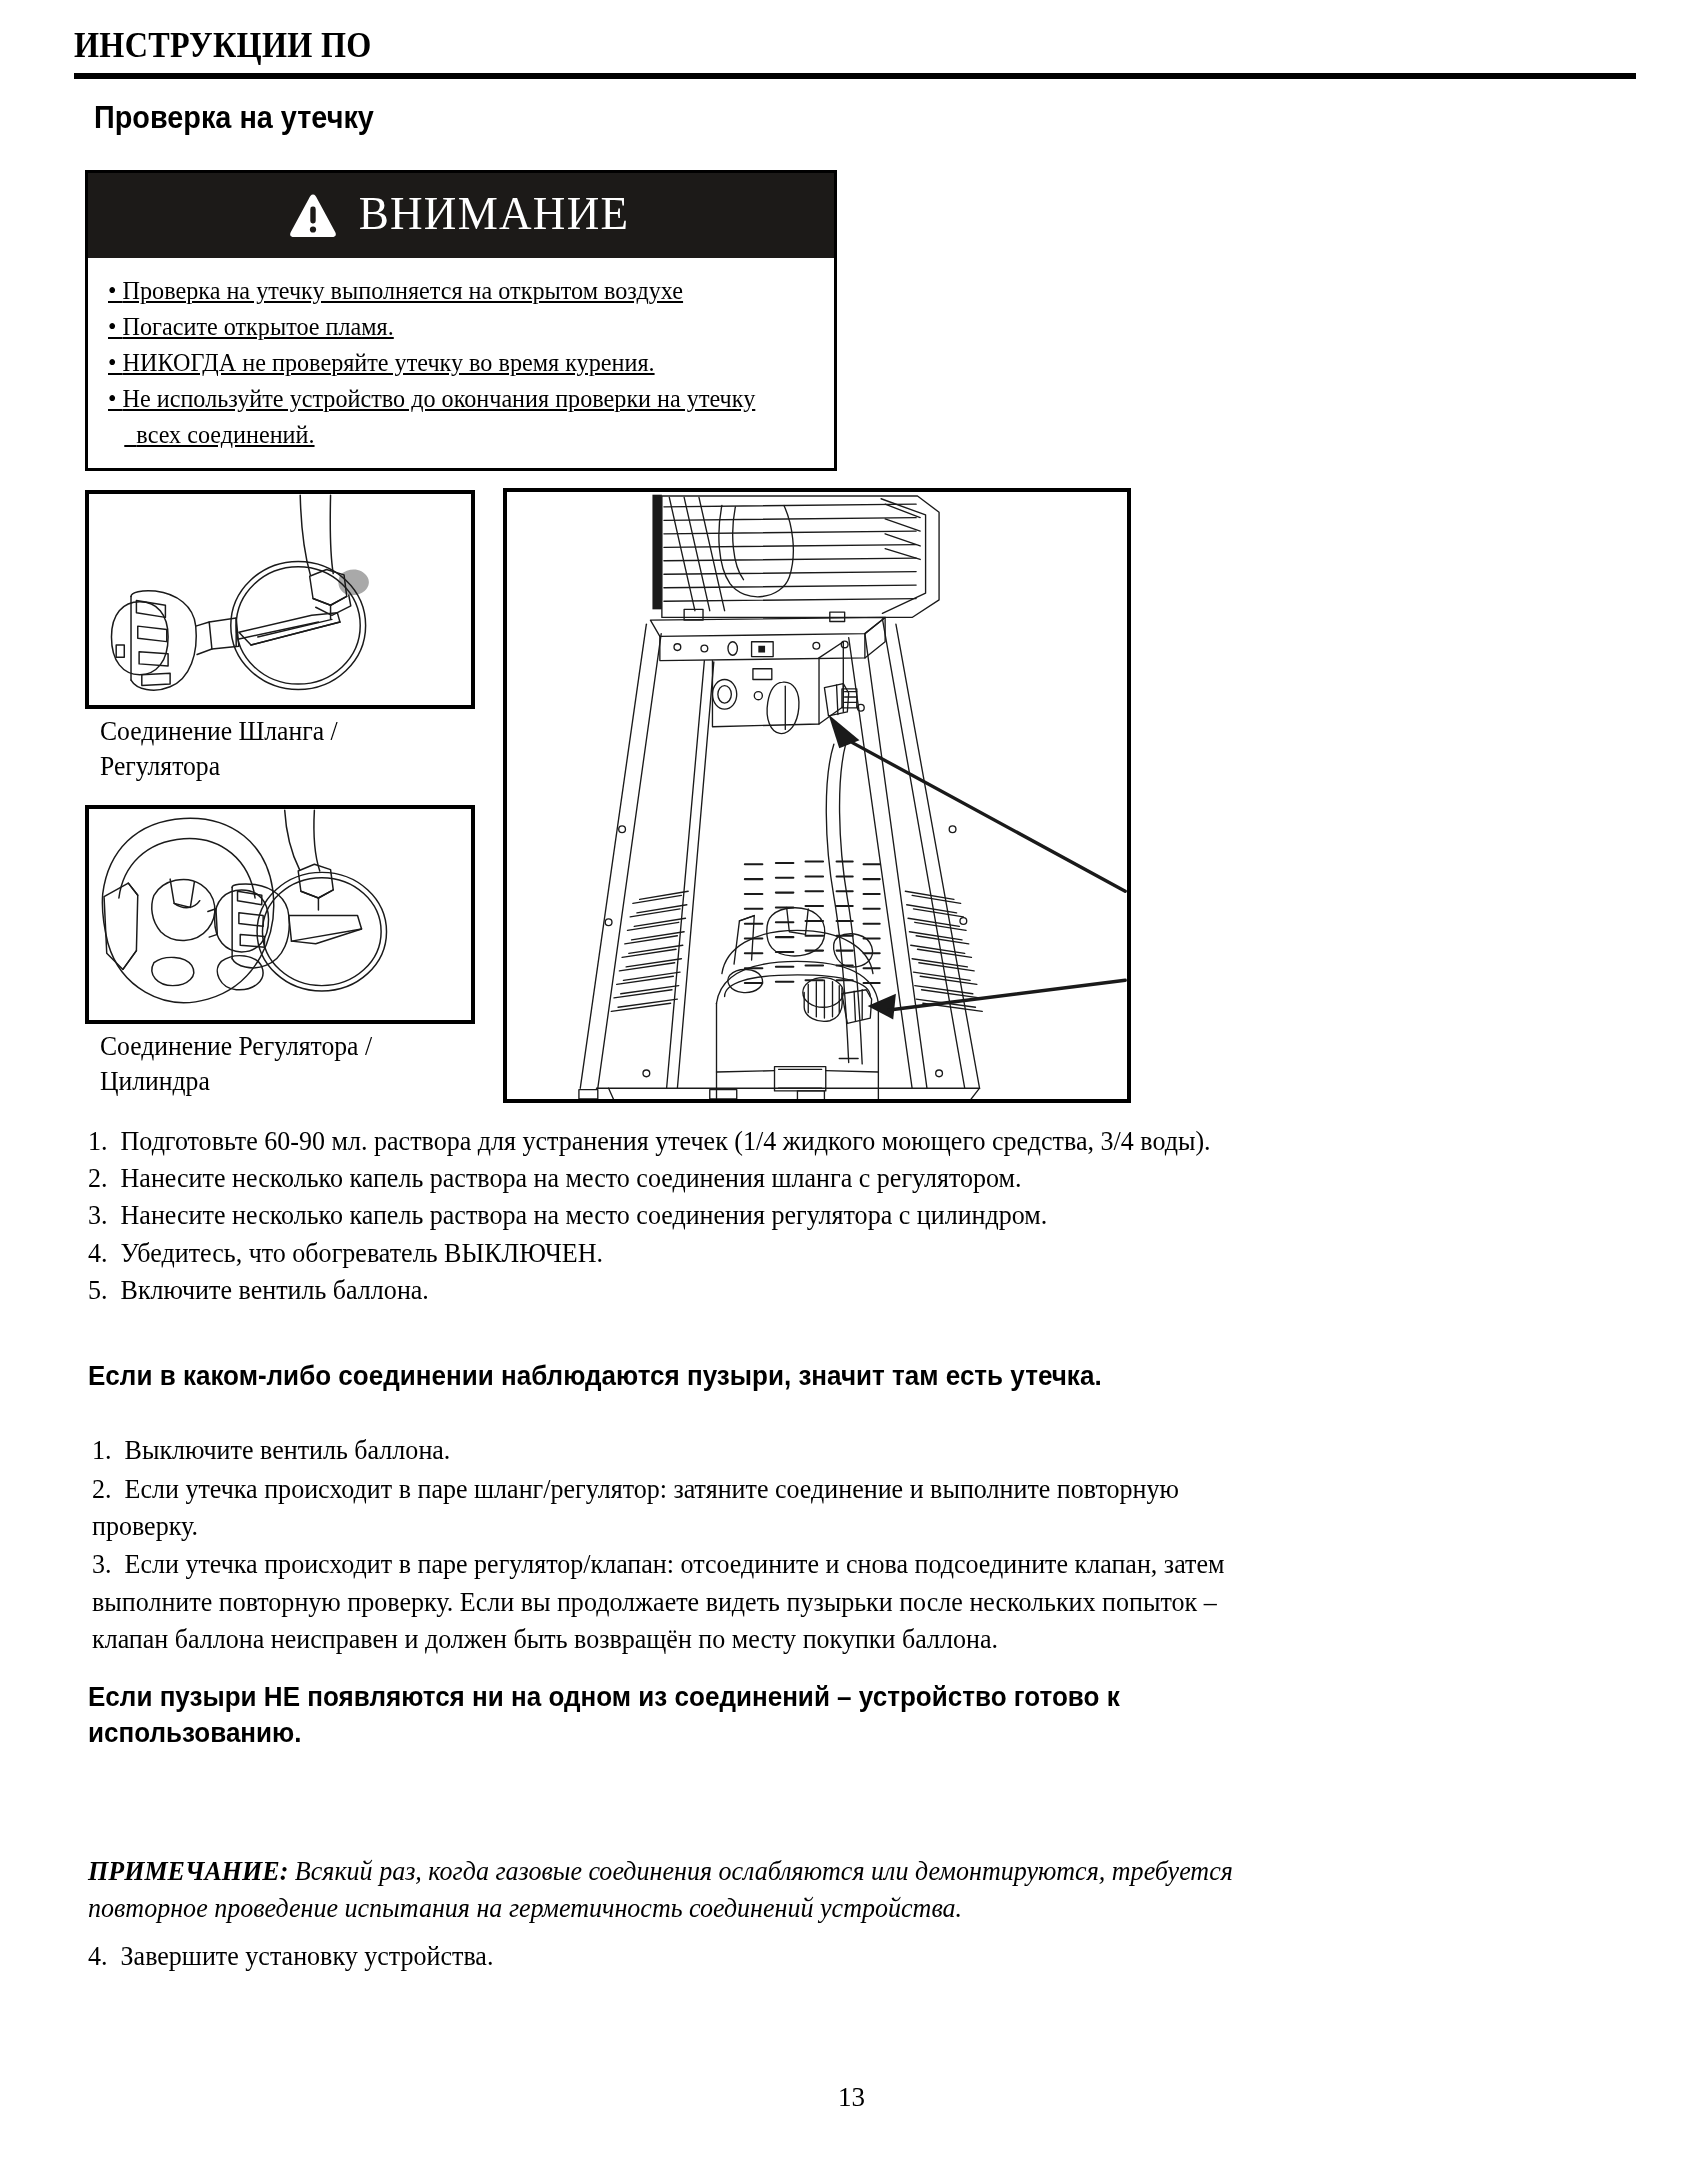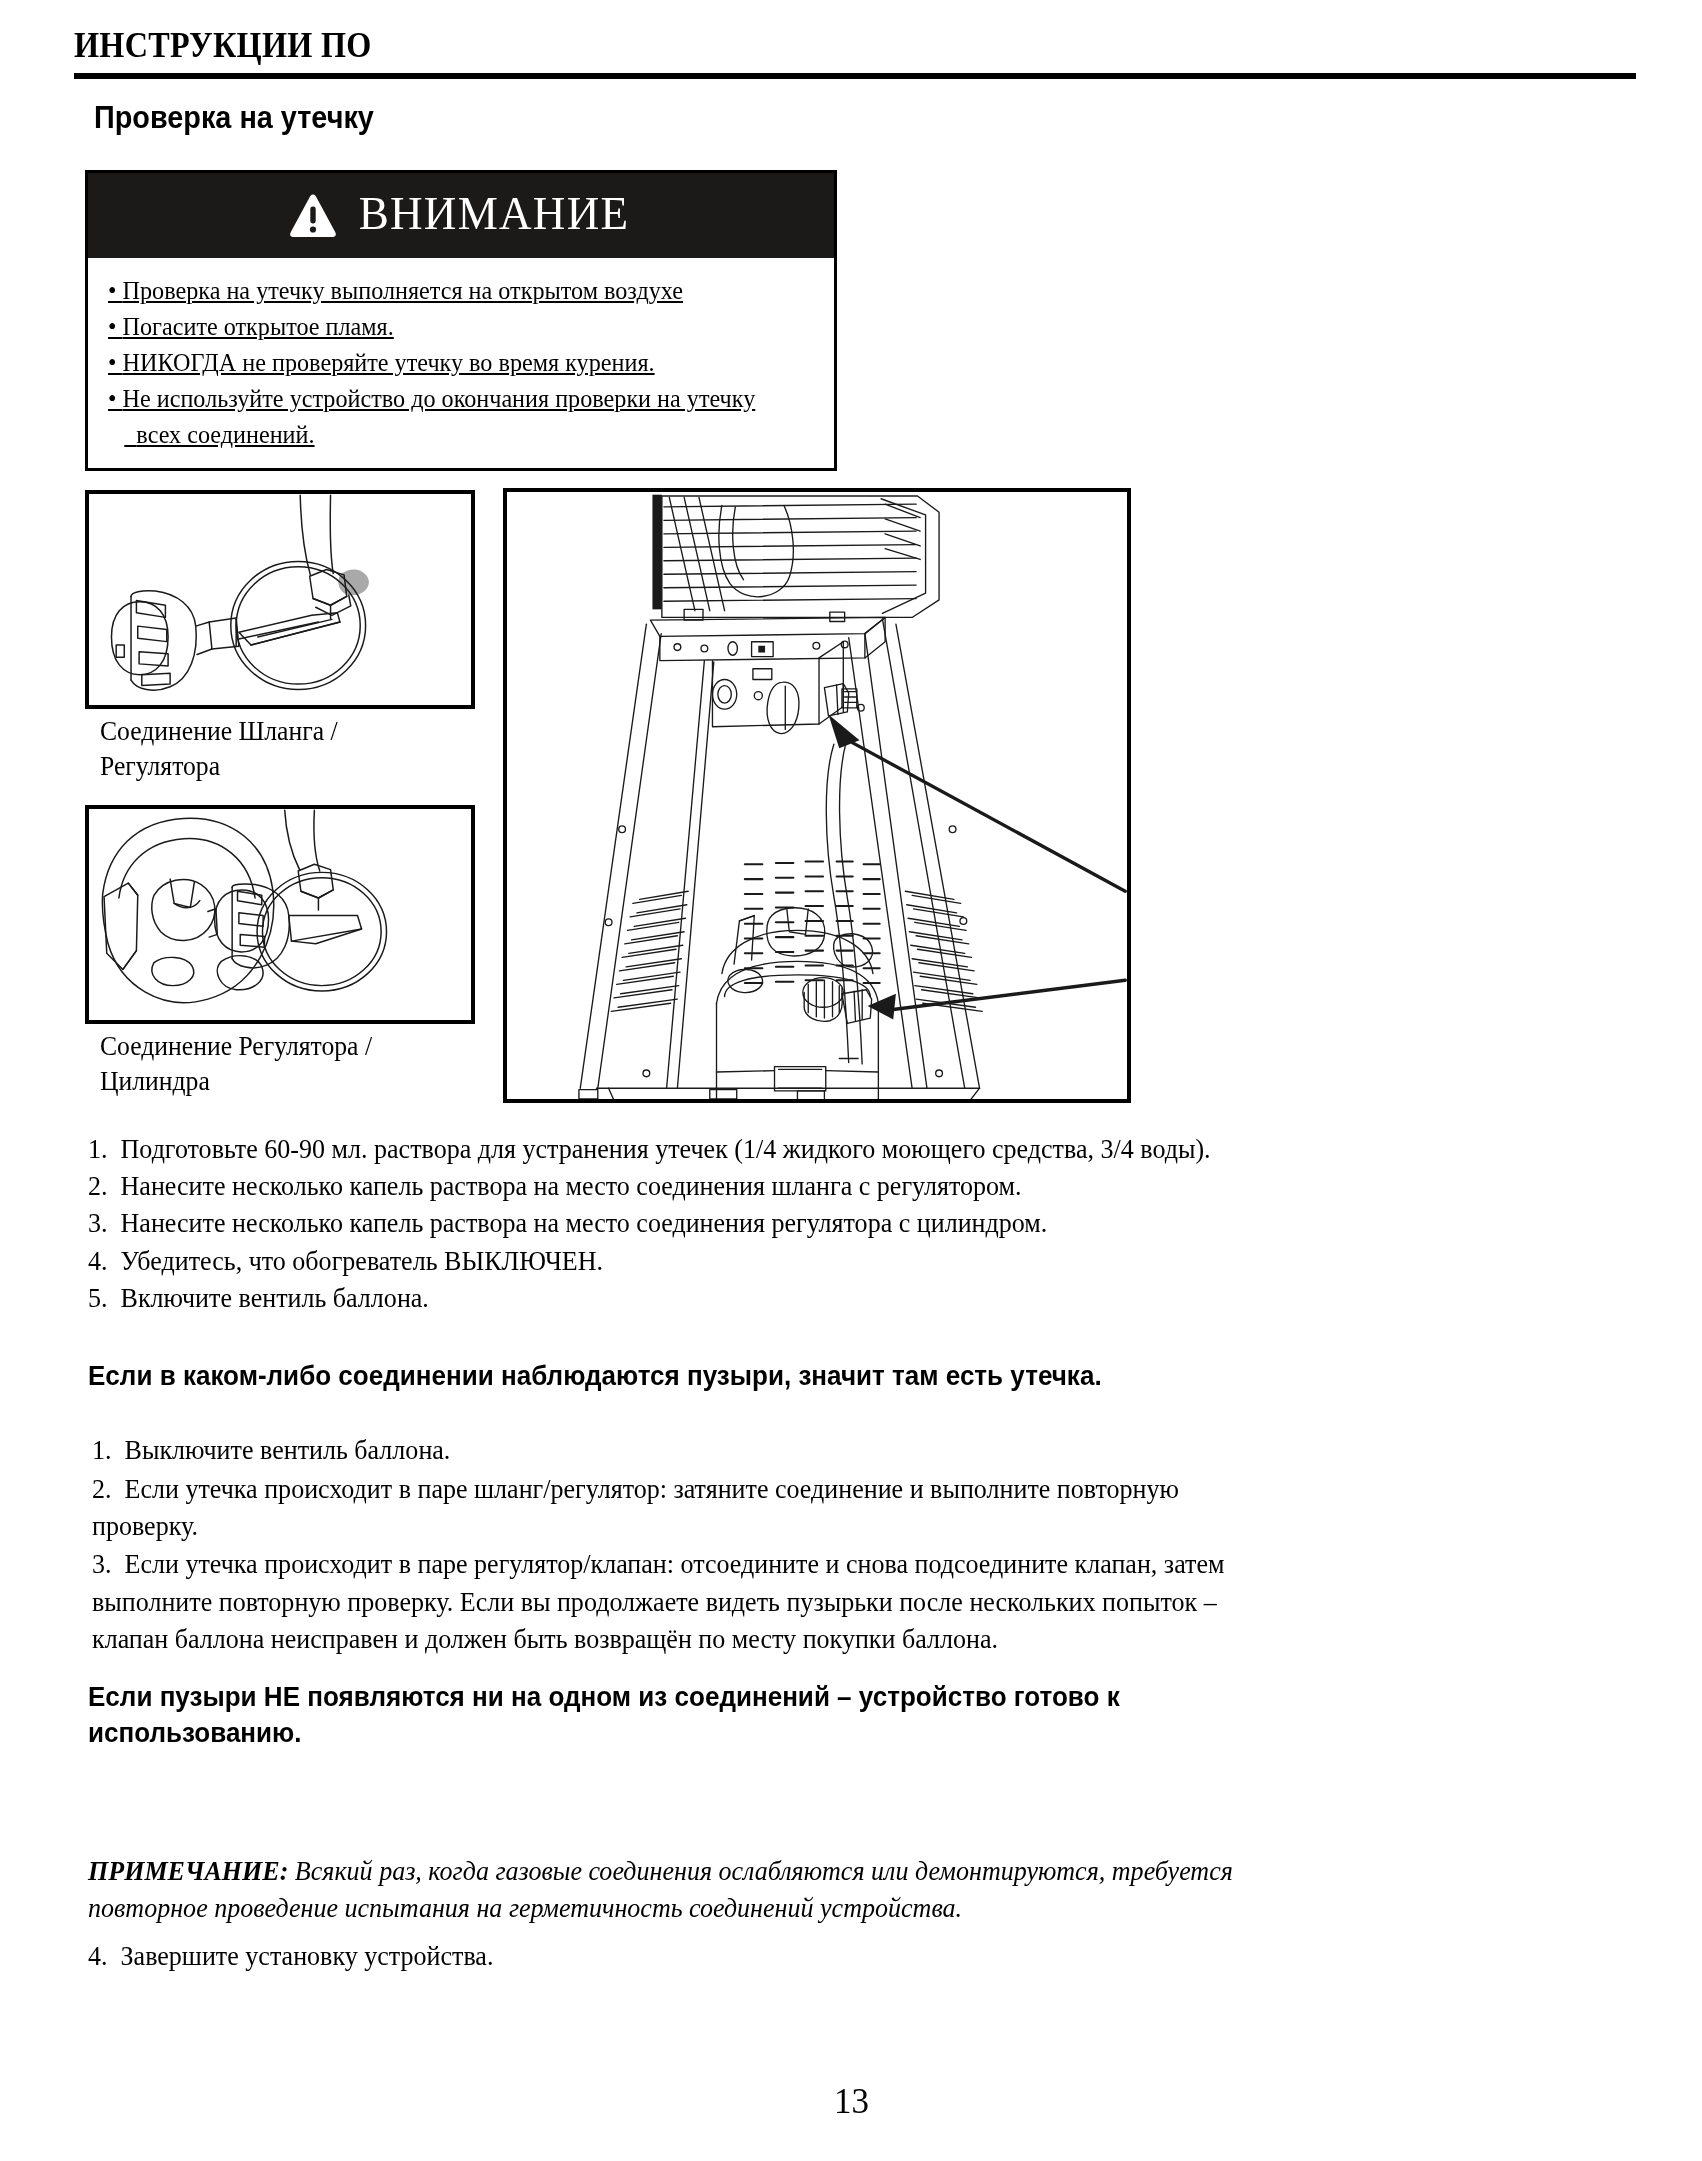--- a/index.html
+++ b/index.html
@@ -143,21 +143,21 @@
     list-style: none;
   }
   .numbered-list li {
     font-family: "Liberation Serif", serif;
     font-size: 28px;
     line-height: 1.33;
     transform: scaleX(0.93);
     transform-origin: left top;
     white-space: pre-wrap;
   }
-  #list-steps { left: 88px; top: 1122px; width: 1586px; margin-top: 8px; }
+  #list-steps { left: 88px; top: 1122px; width: 1586px; }
   #list-steps li { text-indent: -30px; padding-left: 30px; }
 
   .bold-statement {
     position: absolute;
     font-family: "Liberation Sans", sans-serif;
     font-weight: bold;
     font-size: 28px;
     line-height: 1.3;
     transform: scaleX(0.93);
     transform-origin: left top;
@@ -203,21 +203,21 @@
     white-space: pre-wrap;
   }
 
   .page-number {
     position: absolute;
     left: 0;
     top: 2082px;
     width: 1703px;
     text-align: center;
     font-family: "Liberation Serif", serif;
-    font-size: 35px;
+    font-size: 27px;
   }
 </style>
 </head>
 <body>
 
 <div class="page">
 
   <div class="doc-header">ИНСТРУКЦИИ ПО</div>
   <div class="header-rule"></div>
   <div class="section-title">Проверка на утечку</div>

